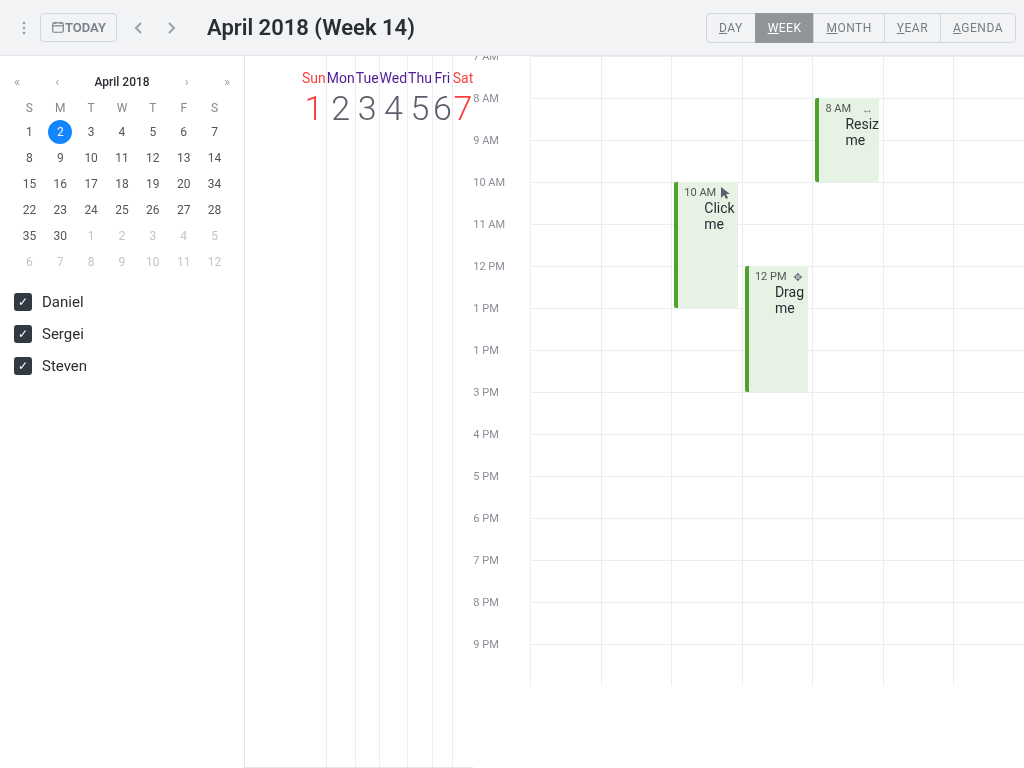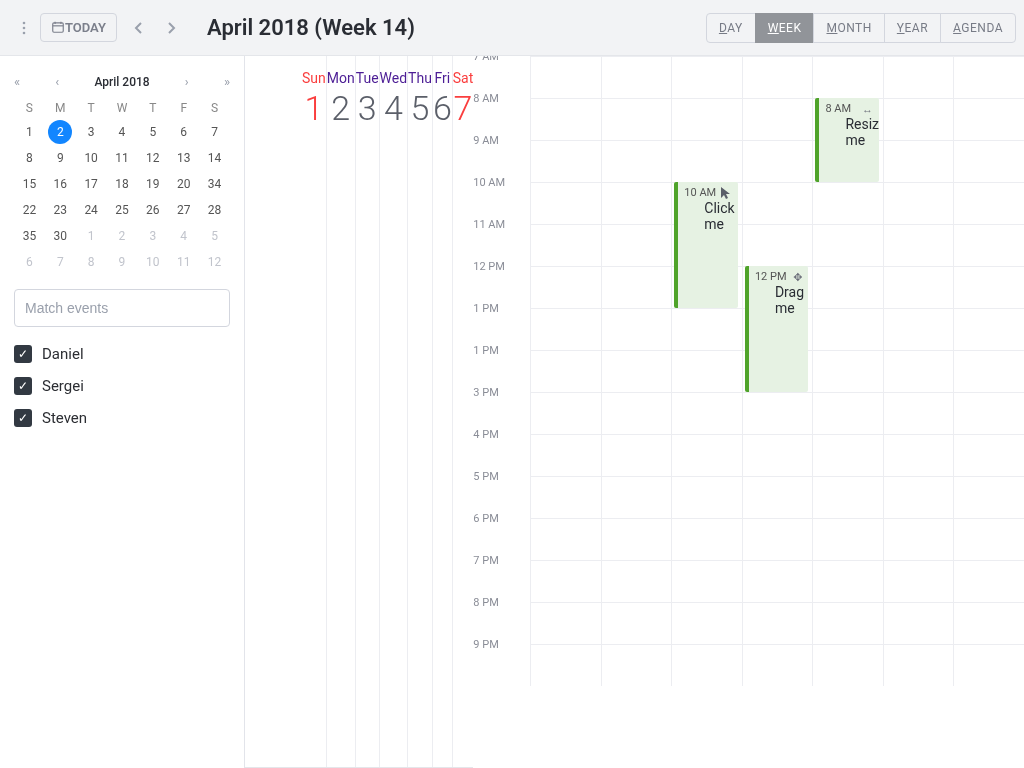--- a/index.html
+++ b/index.html
@@ -258,21 +258,20 @@
         <div class="mini-day other">5</div>
         <div class="mini-day other">6</div>
         <div class="mini-day other">7</div>
         <div class="mini-day other">8</div>
         <div class="mini-day other">9</div>
         <div class="mini-day other">10</div>
         <div class="mini-day other">11</div>
         <div class="mini-day other">12</div>
       </div>
 
-    <input class="search-box" placeholder="Match events" style="">
 
     <div class="filters" id="filter-list">
         <div class="filter-row">
           <span class="checkbox">✓</span>
           <span>Daniel</span>
         </div>
         <div class="filter-row">
           <span class="checkbox">✓</span>
           <span>Sergei</span>
         </div>

